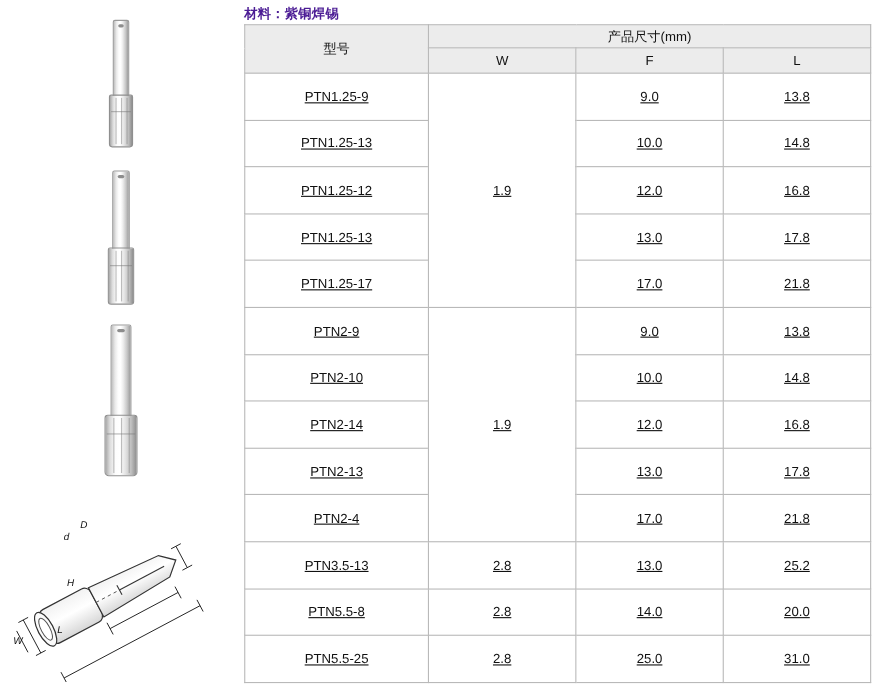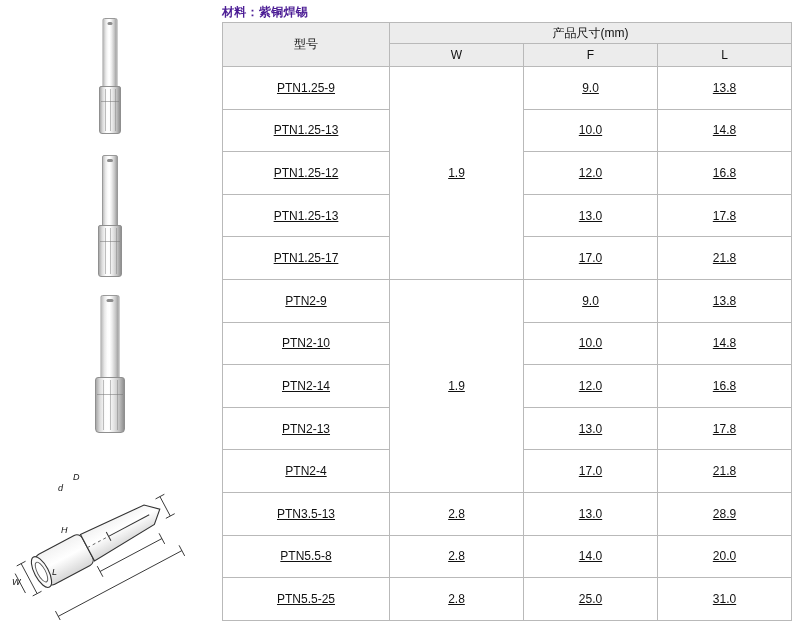--- a/index.html
+++ b/index.html
@@ -295,21 +295,21 @@
         <tr>
           <td class="model">PTN2-4</td>
           <td>17.0</td>
           <td>21.8</td>
         </tr>
 
         <tr>
           <td class="model">PTN3.5-13</td>
           <td class="wcell">2.8</td>
           <td>13.0</td>
-          <td>28.9</td>
+          <td>25.2</td>
         </tr>
 
         <tr>
           <td class="model">PTN5.5-8</td>
           <td class="wcell">2.8</td>
           <td>14.0</td>
           <td>20.0</td>
         </tr>
 
         <tr>

